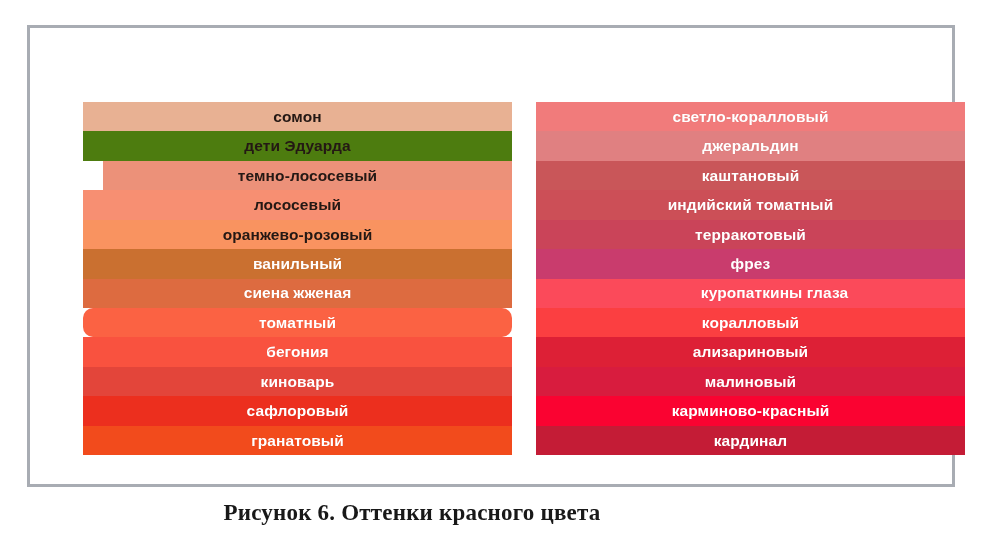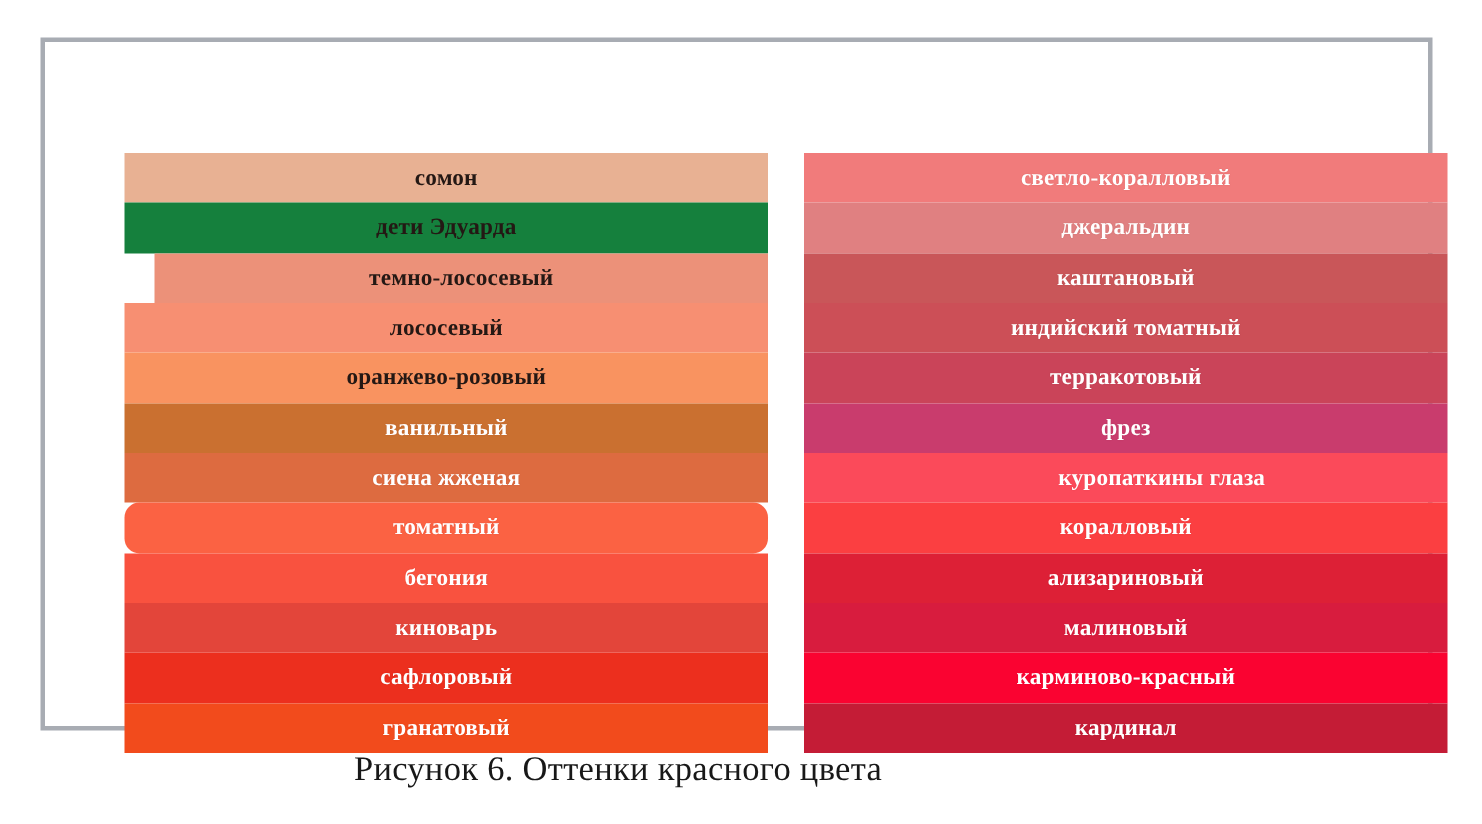--- a/index.html
+++ b/index.html
@@ -31,24 +31,23 @@
     background: #ffffff;
     border: 3px solid #a8acb3;
     box-sizing: border-box;
   }
 
   .swatch-area {
     position: absolute;
     left: 53px;
     top: 74px;
     width: 882px;
-    height: 400px;
+    height: 353px;
     display: flex;
     gap: 24px;
-    font-family: Liberation Serif, serif;
   }
 
   .swatch-column {
     flex: 1 1 0;
     display: flex;
     flex-direction: column;
     height: 100%;
   }
 
   .swatch-row {
@@ -75,33 +74,34 @@
   .caption {
     position: absolute;
     left: 0;
     top: 500px;
     width: 824px;
     text-align: center;
     font-family: "Liberation Serif", serif;
     font-size: 23px;
     color: #181818;
     letter-spacing: 0.2px;
+    font-weight: bold;
   }
 </style>
 </head>
 <body>
 
 <div class="page">
 
   <div class="figure-frame">
     <div class="swatch-area">
 
       <div class="swatch-column">
         <div class="swatch-row dark-text" style="background: rgb(232, 177, 147);">сомон</div>
-        <div class="swatch-row dark-text" style="background: #15803d;">дети Эдуарда</div>
+        <div class="swatch-row dark-text" style="background: #4d7c0f;">дети Эдуарда</div>
         <div class="swatch-row dark-text" style="background: rgb(236, 145, 121); margin-left: 20px;">темно-лососевый</div>
         <div class="swatch-row dark-text" style="background: rgb(247, 143, 114);">лососевый</div>
         <div class="swatch-row dark-text" style="background: rgb(249, 147, 96);">оранжево-розовый</div>
         <div class="swatch-row light-text" style="background: rgb(202, 112, 48);">ванильный</div>
         <div class="swatch-row light-text" style="background: rgb(221, 107, 64);">сиена жженая</div>
         <div class="swatch-row light-text" style="background: rgb(251, 98, 67); border-radius: 10px;">томатный</div>
         <div class="swatch-row light-text" style="background: rgb(249, 82, 63);">бегония</div>
         <div class="swatch-row light-text" style="background: rgb(227, 69, 58);">киноварь</div>
         <div class="swatch-row light-text" style="background: rgb(236, 47, 30);">сафлоровый</div>
         <div class="swatch-row light-text" style="background: rgb(242, 75, 28);">гранатовый</div>

